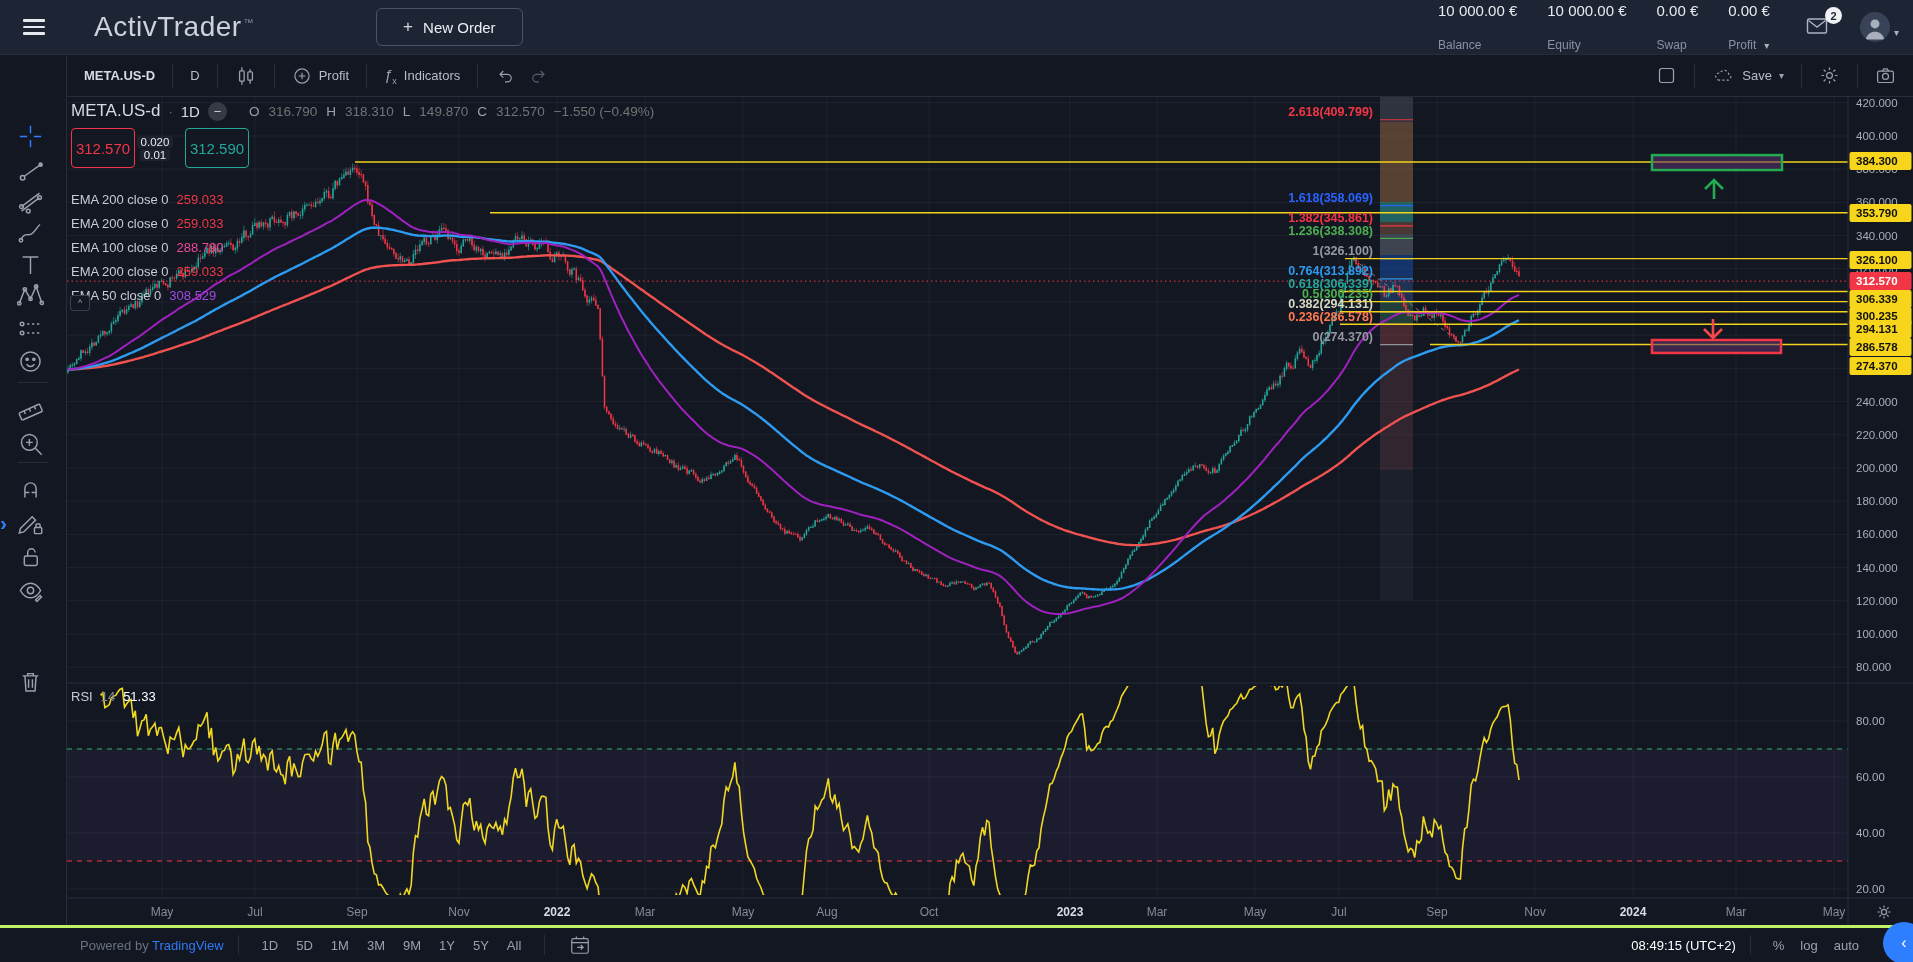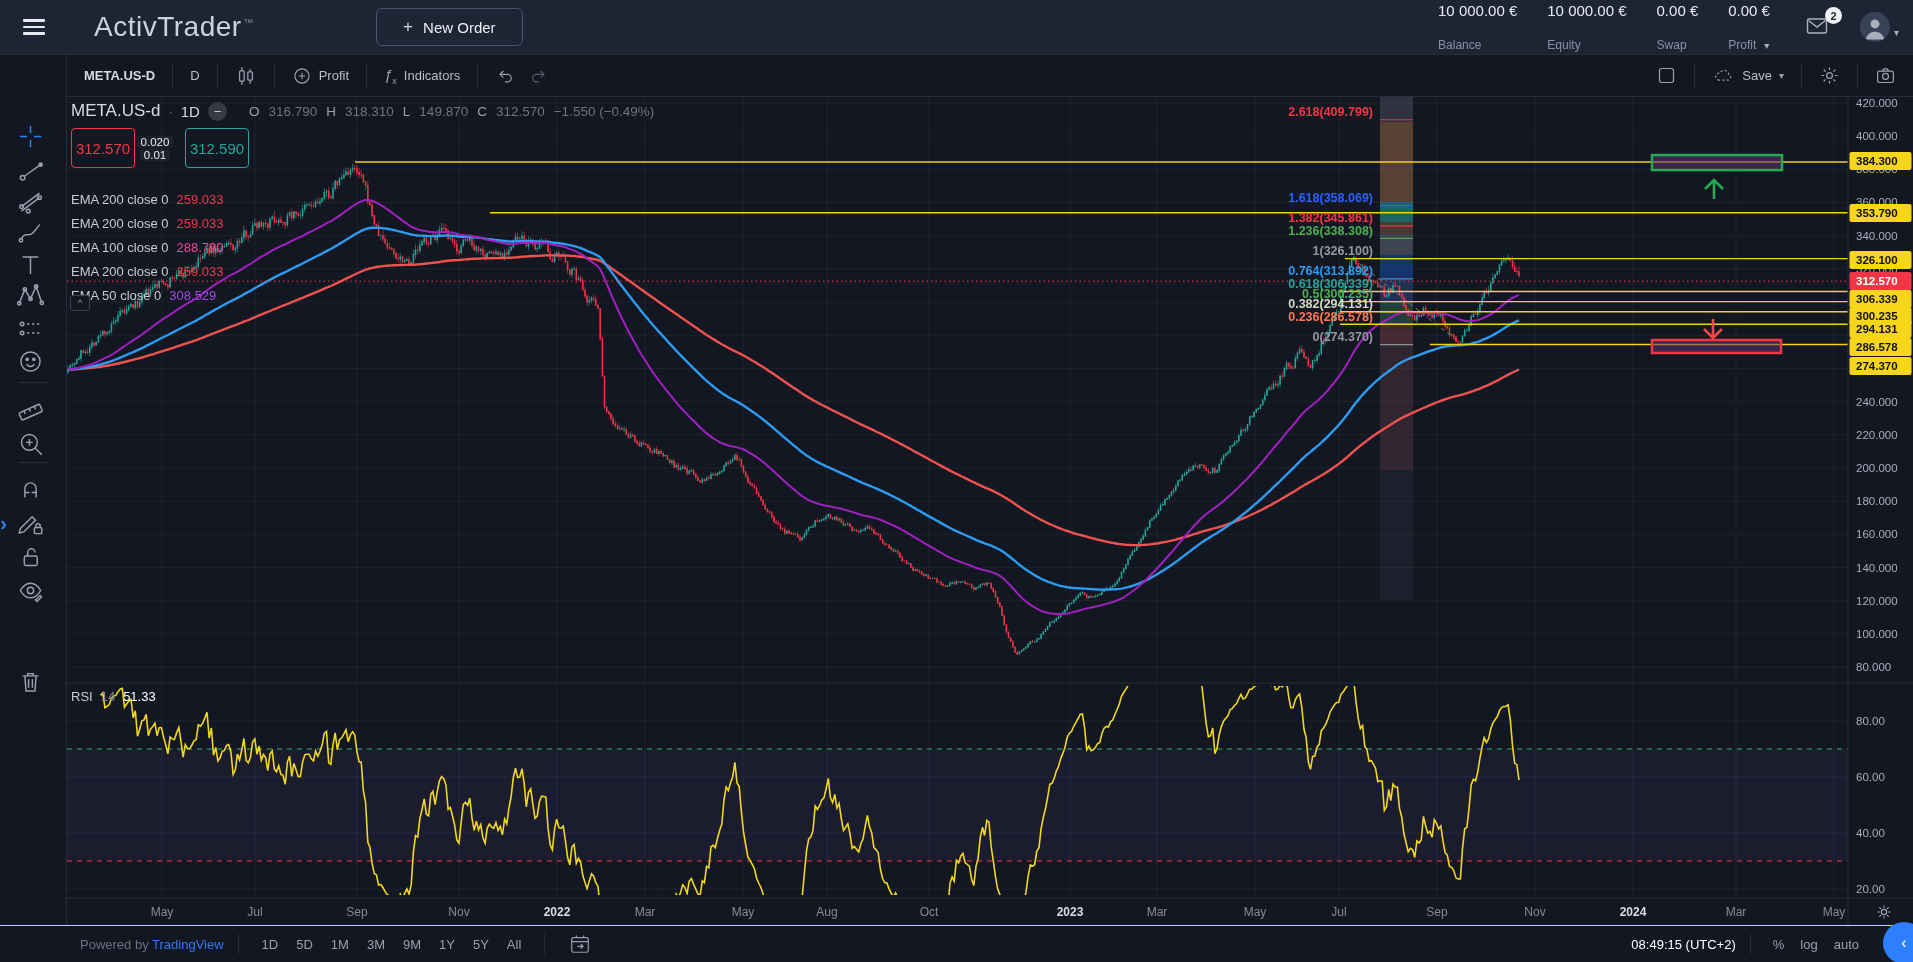--- a/index.html
+++ b/index.html
@@ -55,21 +55,21 @@
   .askbox{width:62px;height:38px;border:1px solid #26a69a;border-radius:4px;color:#26a69a;font-size:15px;display:flex;align-items:center;justify-content:center;margin-left:10px;background:rgba(19,23,34,.55);}
   #ema-rows{left:71px;top:171px;margin-top:16px;}
   .ema-row{height:24px;display:flex;align-items:center;gap:8px;font-size:13px;cursor:pointer;}
   .ema-row .nm{color:#c7cbd4;}
   .legend-collapse{left:70px;top:295px;width:18px;height:14px;border:1px solid #3a4050;border-radius:3px;color:#9aa0ae;font-size:9px;display:flex;align-items:center;justify-content:center;cursor:pointer;background:#131722;}
   .rsi-legend{left:71px;top:689px;display:flex;gap:8px;font-size:13px;align-items:center;}
   .rsi-legend .nm{color:#c7cbd4;}
   .rsi-legend .len{color:#868b98;}
   .rsi-legend .val{color:#ffffff;}
   
-  .bottombar{position:absolute;left:0;bottom:0;width:1913px;height:37px;background:#131722;border-top:1px solid #bef264;box-sizing:border-box;z-index:6;display:flex;align-items:center;font-size:13px;}
+  .bottombar{position:absolute;left:0;bottom:0;width:1913px;height:37px;background:#131722;border-top:3px solid #bef264;box-sizing:border-box;z-index:6;display:flex;align-items:center;font-size:13px;}
   .pwd{margin-left:80px;color:#6a7180;}
   .pwd .tv{color:#3179f5;cursor:pointer;}
   .bb-sep{width:1px;height:20px;background:#262c3a;margin:0 14px;}
   .rangebtn{background:none;border:none;color:#9aa0ae;font-size:13px;font-family:inherit;padding:4px 9px;cursor:pointer;}
   .goto-date{margin-left:10px;cursor:pointer;display:flex;}
   .goto-date svg{stroke:#9aa0ae;fill:none;stroke-width:1.3;}
   .bb-right{margin-left:auto;display:flex;align-items:center;margin-right:46px;}
   .clock{color:#ffffff;}
   .bb-link{background:none;border:none;color:#9aa0ae;font-size:13px;font-family:inherit;padding:2px 8px;cursor:pointer;}
   .collapse-circle{position:absolute;right:-12px;bottom:-2px;width:42px;height:42px;border-radius:50%;background:#2e7fff;color:#fff;display:flex;align-items:center;justify-content:center;font-size:16px;z-index:8;cursor:pointer;}

